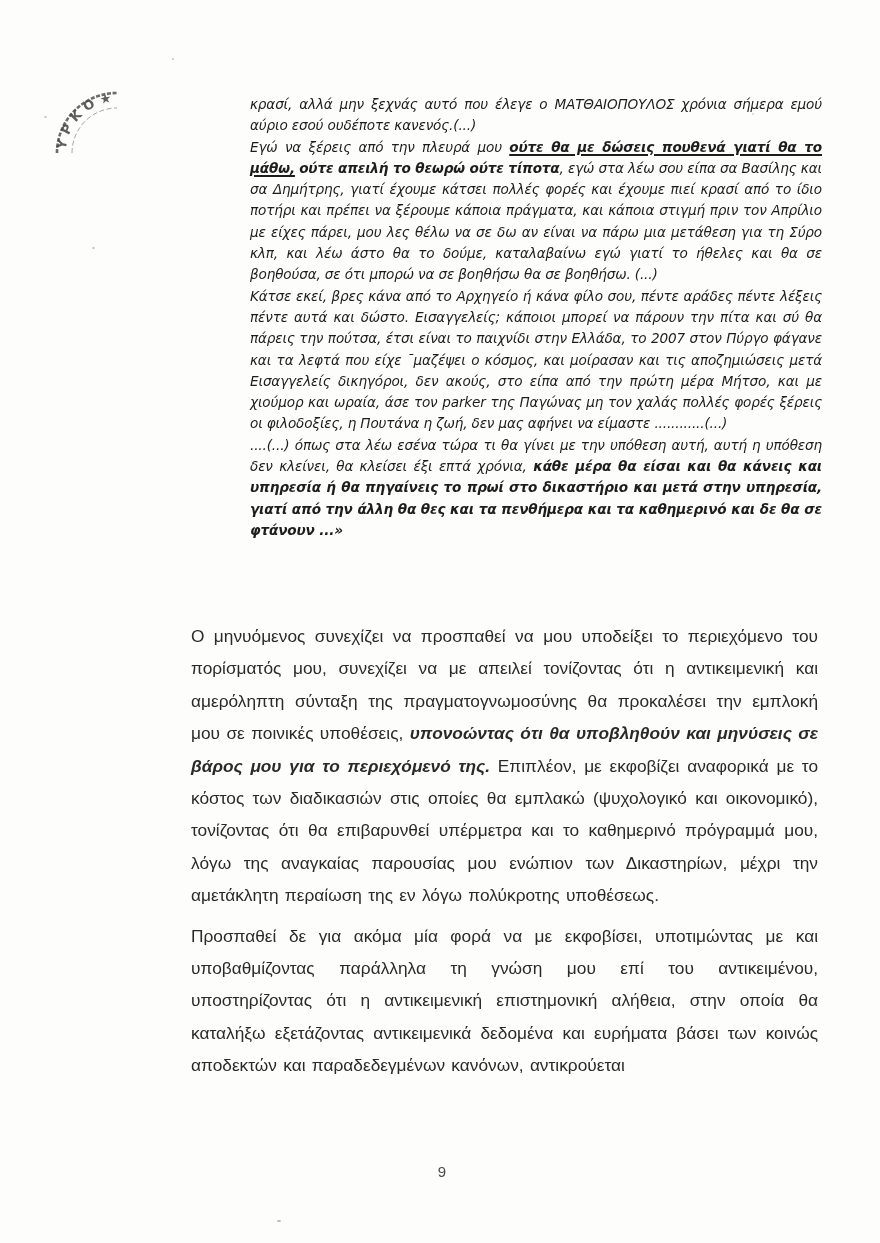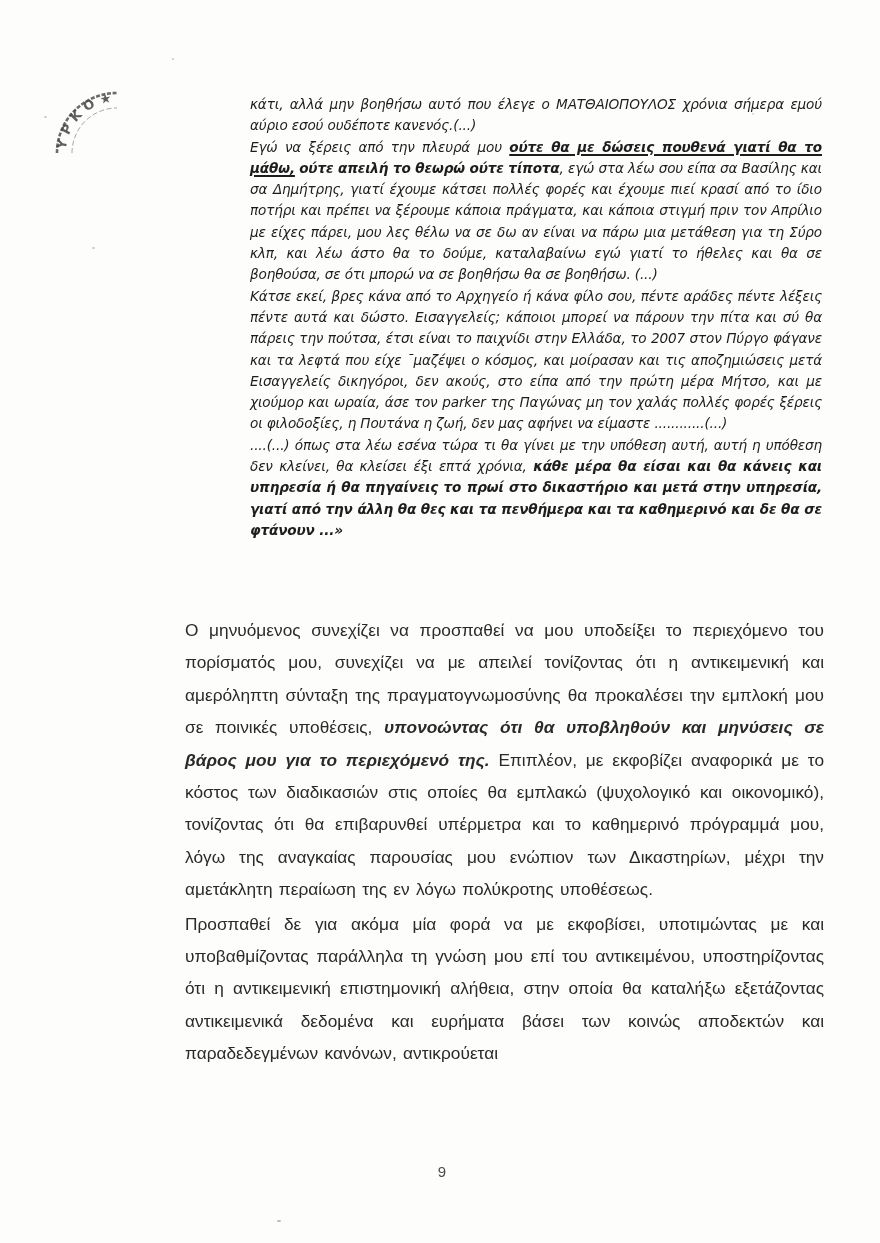--- a/index.html
+++ b/index.html
@@ -65,21 +65,21 @@
     left: 183px;
     top: 612px;
     width: 643px;
     font-family: "Liberation Sans", sans-serif;
     font-size: 17.3px;
     line-height: 32.4px;
     text-align: justify;
     color: #2a2a2a;
     word-spacing: 1.5px;
   }
-  .body-text p { margin: 2px; }
+  .body-text p { margin: 8px; }
 
   
   .page-number {
     position: absolute;
     left: 430px;
     top: 1163px;
     width: 24px;
     text-align: center;
     font-family: "Liberation Sans", sans-serif;
     font-size: 15px;
@@ -111,21 +111,21 @@
       <path id="stampTextArc" d="M 24 95 A 51 51 0 0 1 75 44"></path>
     </defs>
     <path class="stamp-ring outer" d="M 15 95 A 60 60 0 0 1 75 35"></path>
     <path class="stamp-ring inner" d="M 30 95 A 45 45 0 0 1 75 50"></path>
     <text class="stamp-text">
       <textPath href="#stampTextArc" startOffset="4%">ΥΡΚΟ★</textPath>
     </text>
   </svg>
 
   <div class="quote">
-    <p><span class="run normal">κάτι, αλλά μην βοηθήσω αυτό που έλεγε ο ΜΑΤΘΑΙΟΠΟΥΛΟΣ χρόνια σήμερα εμού αύριο εσού ουδέποτε κανενός.(...)</span></p>
+    <p><span class="run normal">κρασί, αλλά μην ξεχνάς αυτό που έλεγε ο ΜΑΤΘΑΙΟΠΟΥΛΟΣ χρόνια σήμερα εμού αύριο εσού ουδέποτε κανενός.(...)</span></p>
     <p><span class="run normal">Εγώ να ξέρεις από την πλευρά μου </span><span class="run bold-underline">ούτε θα με δώσεις πουθενά γιατί θα το μάθω,</span><span class="run normal"> </span><span class="run bold">ούτε απειλή το θεωρώ ούτε τίποτα</span><span class="run normal">, εγώ στα λέω σου είπα σα Βασίλης και σα Δημήτρης, γιατί έχουμε κάτσει πολλές φορές και έχουμε πιεί κρασί από το ίδιο ποτήρι και πρέπει να ξέρουμε κάποια πράγματα, και κάποια στιγμή πριν τον Απρίλιο με είχες πάρει, μου λες θέλω να σε δω αν είναι να πάρω μια μετάθεση για τη Σύρο κλπ, και λέω άστο θα το δούμε, καταλαβαίνω εγώ γιατί το ήθελες και θα σε βοηθούσα, σε ότι μπορώ να σε βοηθήσω θα σε βοηθήσω. (...)</span></p>
     <p><span class="run normal">Κάτσε εκεί, βρες κάνα από το Αρχηγείο ή κάνα φίλο σου, πέντε αράδες πέντε λέξεις πέντε αυτά και δώστο. Εισαγγελείς; κάποιοι μπορεί να πάρουν την πίτα και σύ θα πάρεις την πούτσα, έτσι είναι το παιχνίδι στην Ελλάδα, το 2007 στον Πύργο φάγανε και τα λεφτά που είχε ¯μαζέψει ο κόσμος, και μοίρασαν και τις αποζημιώσεις μετά Εισαγγελείς δικηγόροι, δεν ακούς, στο είπα από την πρώτη μέρα Μήτσο, και με χιούμορ και ωραία, άσε τον parker της Παγώνας μη τον χαλάς πολλές φορές ξέρεις οι φιλοδοξίες, η Πουτάνα η ζωή, δεν μας αφήνει να είμαστε ............(...)</span></p>
     <p><span class="run normal">....(...) όπως στα λέω εσένα τώρα τι θα γίνει με την υπόθεση αυτή, αυτή η υπόθεση δεν κλείνει, θα κλείσει έξι επτά χρόνια, </span><span class="run bold">κάθε μέρα θα είσαι και θα κάνεις και υπηρεσία ή θα πηγαίνεις το πρωί στο δικαστήριο και μετά στην υπηρεσία, γιατί από την άλλη θα θες και τα πενθήμερα και τα καθημερινό και δε θα σε φτάνουν ...»</span></p>
   </div>
 
   <div class="body-text">
     <p><span class="run normal">Ο μηνυόμενος συνεχίζει να προσπαθεί να μου υποδείξει το περιεχόμενο του πορίσματός μου, συνεχίζει να με απειλεί τονίζοντας ότι η αντικειμενική και αμερόληπτη σύνταξη της πραγματογνωμοσύνης θα προκαλέσει την εμπλοκή μου σε ποινικές υποθέσεις, </span><span class="run bold">υπονοώντας ότι θα υποβληθούν και μηνύσεις σε βάρος μου για το περιεχόμενό της.</span><span class="run normal"> Επιπλέον, με εκφοβίζει αναφορικά με το κόστος των διαδικασιών στις οποίες θα εμπλακώ (ψυχολογικό και οικονομικό), τονίζοντας ότι θα επιβαρυνθεί υπέρμετρα και το καθημερινό πρόγραμμά μου, λόγω της αναγκαίας παρουσίας μου ενώπιον των Δικαστηρίων, μέχρι την αμετάκλητη περαίωση της εν λόγω πολύκροτης υποθέσεως.</span></p>
     <p><span class="run normal">Προσπαθεί δε για ακόμα μία φορά να με εκφοβίσει, υποτιμώντας με και υποβαθμίζοντας παράλληλα τη γνώση μου επί του αντικειμένου, υποστηρίζοντας ότι η αντικειμενική επιστημονική αλήθεια, στην οποία θα καταλήξω εξετάζοντας αντικειμενικά δεδομένα και ευρήματα βάσει των κοινώς αποδεκτών και παραδεδεγμένων κανόνων, αντικρούεται</span></p>
   </div>
 

